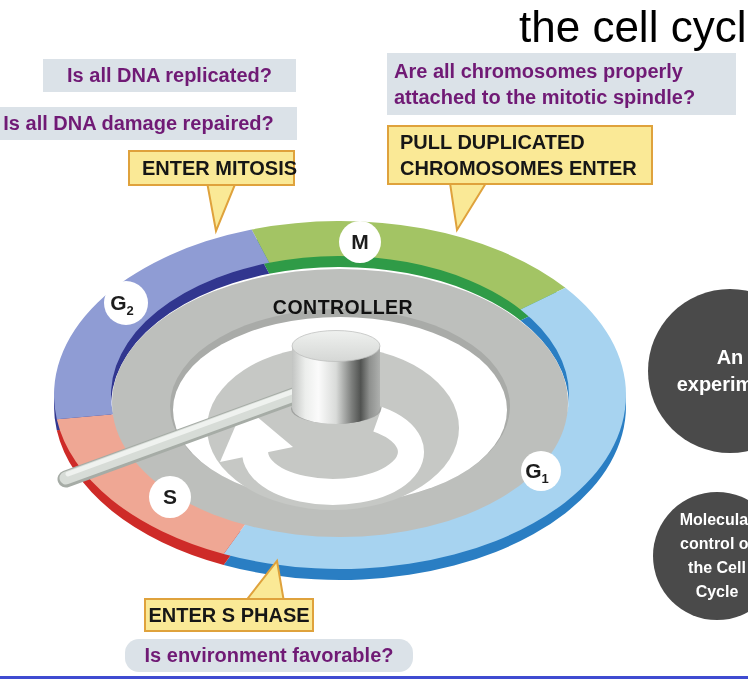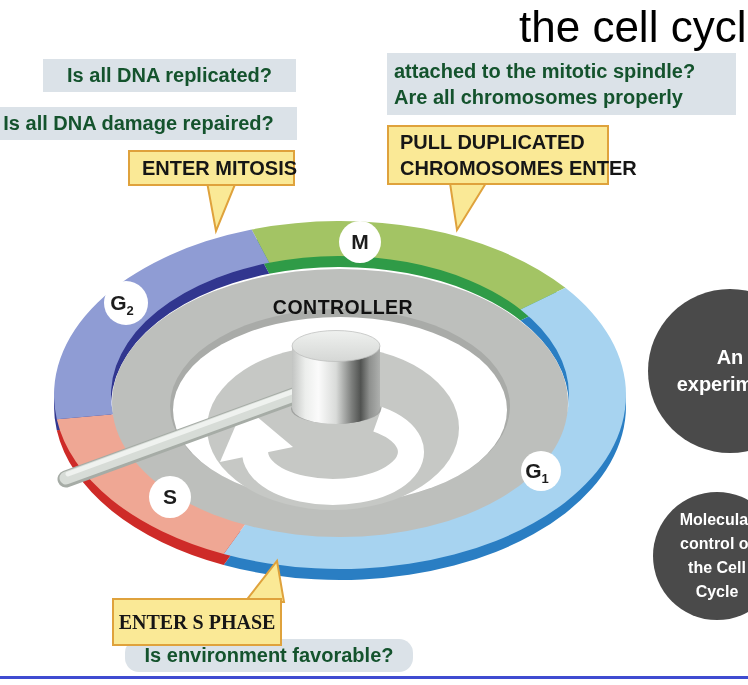--- a/index.html
+++ b/index.html
@@ -6,38 +6,38 @@
   body{
     width:748px;height:685px;position:relative;overflow:hidden;
     background:#ffffff;font-family:"Liberation Sans",sans-serif;
   }
   .abs{position:absolute;}
   #slide-title{
     left:519px;top:2px;font-size:44px;font-weight:400;color:#000;
     white-space:nowrap;letter-spacing:0px;
   }
   .qbox{
-    background:#dbe2e8;color:#14532d;font-weight:600;font-size:20px;
+    background:#dbe2e8;color:#701a75;font-weight:600;font-size:20px;
     display:flex;align-items:center;justify-content:center;white-space:nowrap;
   }
   .callout{
     background:#fae996;border:2px solid #dfa23c;color:#161616;
     font-weight:700;font-size:20px;display:flex;flex-direction:column;
     justify-content:center;box-sizing:border-box;white-space:nowrap;
   }
   .callout.center{align-items:center;}
   .callout .ln{line-height:26px;}
   #q-replicated{left:43px;top:59px;width:253px;height:33px;}
   #q-damage{left:-20px;top:107px;width:317px;height:33px;}
   #q-chromosomes{left:387px;top:53px;width:342px;height:62px;flex-direction:column;align-items:flex-start;padding-left:7px;font-size:20px;}
   #q-chromosomes .ln{line-height:26px;}
   #q-environment{left:125px;top:639px;width:288px;height:33px;border-radius:14px;}
   #c-mitosis{left:128px;top:150px;width:167px;height:36px;padding-left:16px;}
-  #c-pull{left:387px;top:125px;width:222px;height:60px;padding-left:11px;}
-  #c-sphase{left:112px;top:598px;width:170px;height:48px;font-family:Liberation Serif, serif;}
+  #c-pull{left:387px;top:125px;width:266px;height:60px;padding-left:11px;}
+  #c-sphase{left:144px;top:598px;width:170px;height:34px;}
   #dial-svg,#tail-svg{left:0;top:0;pointer-events:none;}
   .nav-circle{
     border-radius:50%;background:#4a4a4a;color:#ffffff;font-weight:700;
     display:flex;flex-direction:column;align-items:center;justify-content:center;
     text-align:center;cursor:pointer;
   }
   #nav-experiment{left:648px;top:289px;width:164px;height:164px;font-size:20px;}
   #nav-experiment .nln{line-height:27px;}
   #nav-molecular{left:653px;top:492px;width:128px;height:128px;font-size:16px;}
   #nav-molecular .nln{line-height:24px;}
@@ -108,22 +108,22 @@
   <polygon points="207,182 236,182 216,231" fill="#fae996" stroke="#dfa23c" stroke-width="2"></polygon>
   <polygon points="450,183 486,183 457,230" fill="#fae996" stroke="#dfa23c" stroke-width="2"></polygon>
   <polygon points="245,602 284,602 277,561" fill="#fae996" stroke="#dfa23c" stroke-width="2"></polygon>
 </svg>
 
 <div id="slide-title" class="abs">the cell cycle</div>
 
 <div id="q-replicated" class="abs qbox">Is all DNA replicated?</div>
 <div id="q-damage" class="abs qbox">Is all DNA damage repaired?</div>
 <div id="q-chromosomes" class="abs qbox">
+  <div class="ln">Are all chromosomes properly</div>
   <div class="ln">attached to the mitotic spindle?</div>
-  <div class="ln">Are all chromosomes properly</div>
 </div>
 <div id="q-environment" class="abs qbox">Is environment favorable?</div>
 
 <div id="c-mitosis" class="abs callout center">
   <div class="ln">ENTER MITOSIS</div>
 </div>
 <div id="c-pull" class="abs callout">
   <div class="ln">PULL DUPLICATED</div>
   <div class="ln">CHROMOSOMES ENTER</div>
 </div>

